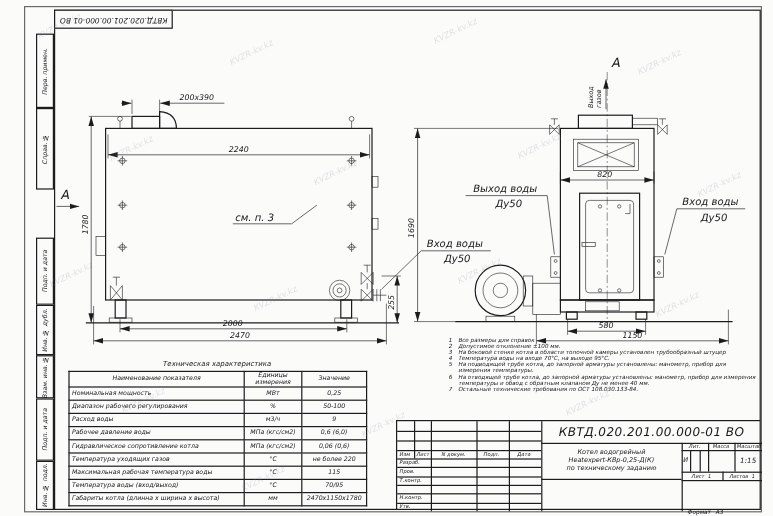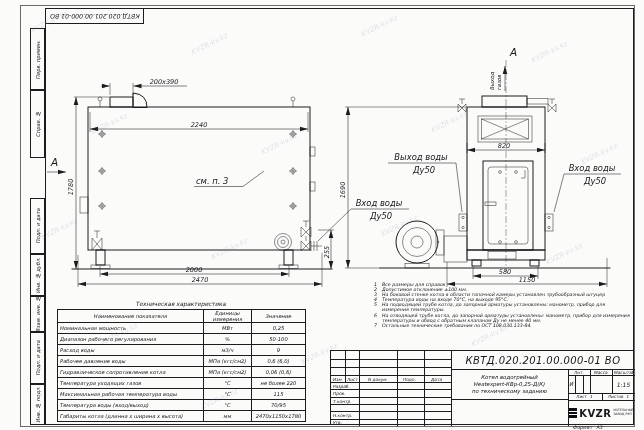--- a/index.html
+++ b/index.html
@@ -515,32 +515,20 @@
   <div class="tb-lit">И</div>
   <div class="tb-scale">1:15</div>
   <div class="tb-sheet">
     <span>Лист</span>
     <span>1</span>
   </div>
   <div class="tb-sheets">
     <span>Листов</span>
     <span>1</span>
   </div>
-  <div class="tb-logo">
-    <span class="logo-bars">
-        <i></i>
-        <i></i>
-        <i></i>
-      </span>
-    <span class="logo-word">KVZR</span>
-    <span class="logo-sub">
-      <span>КОТЕЛЬНЫЙ</span>
-      <span>ЗАВОД РЭП</span>
-    </span>
-  </div>
 </div>
 
 <div class="format-note">
   <span>Формат</span>
   <span>А3</span>
 </div>
 
 <div class="wm">
   <span>KVZR-kv.kz</span>
   <span>KVZR-kv.kz</span>

